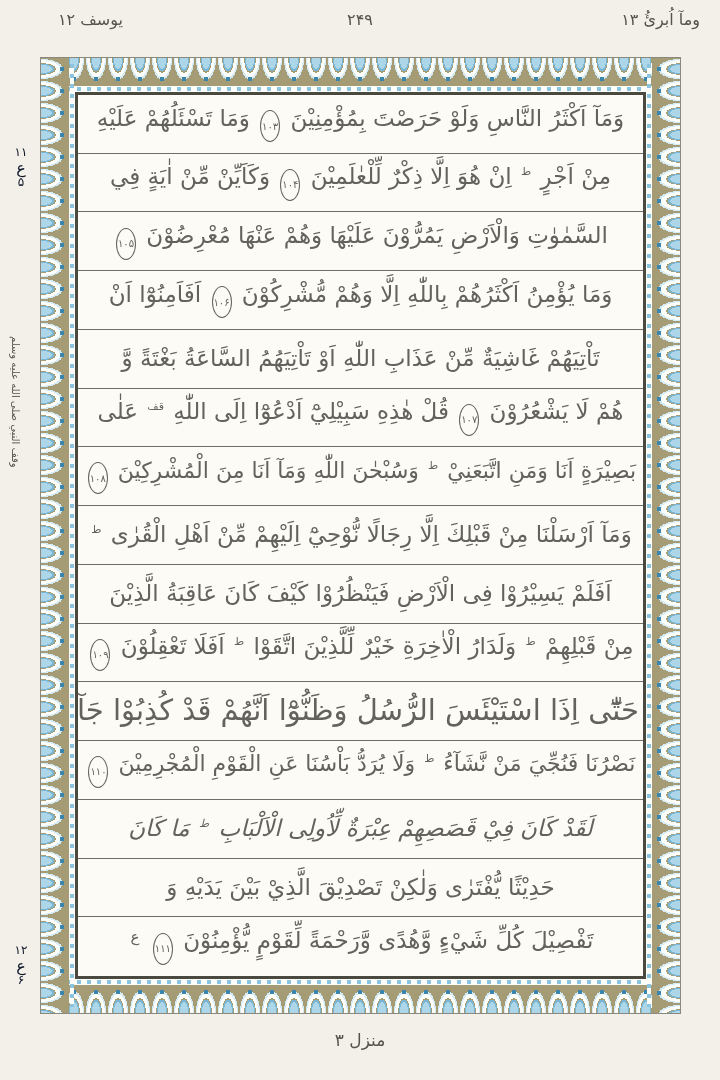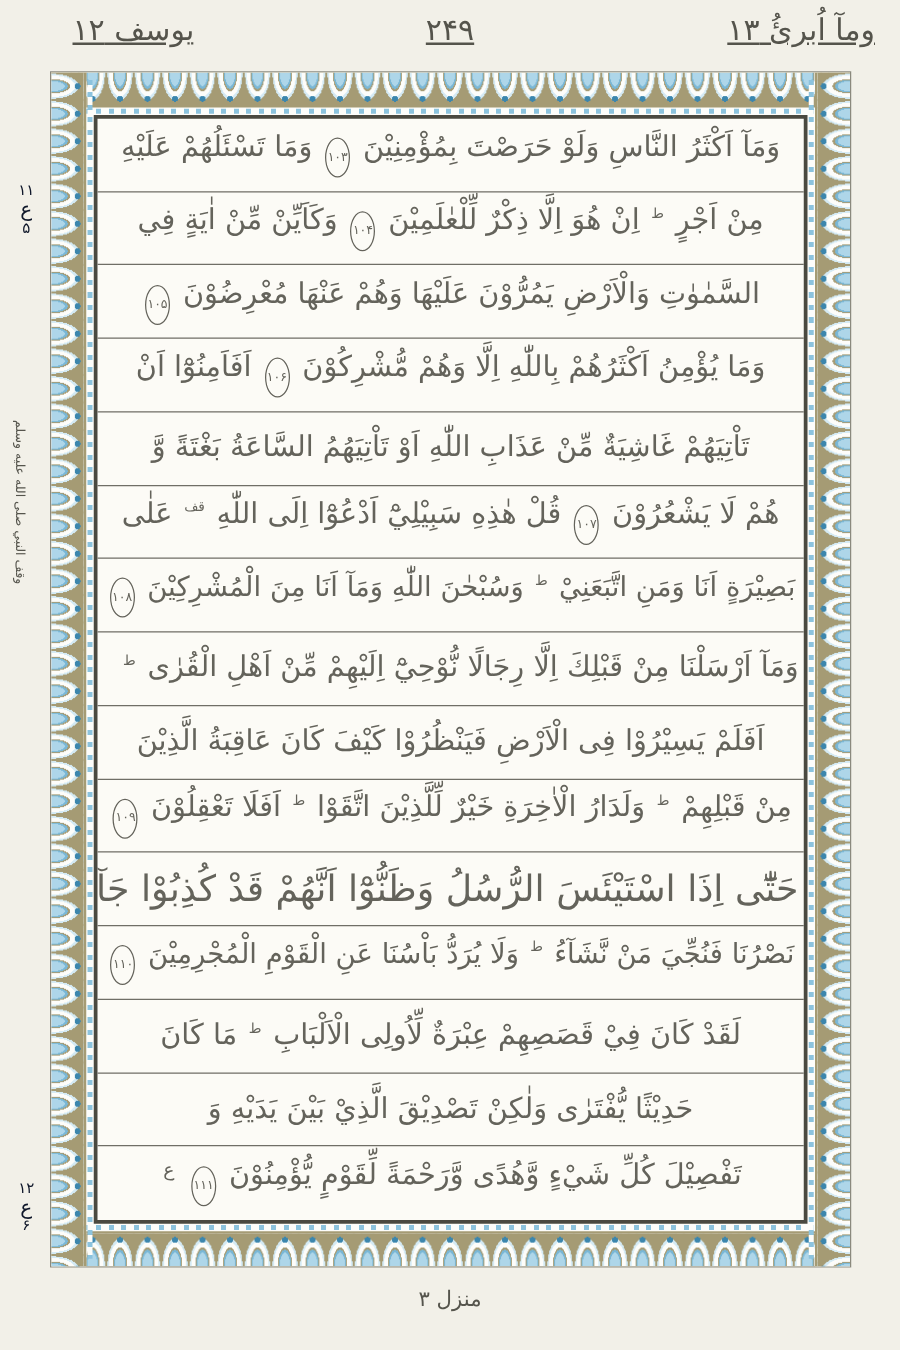--- a/index.html
+++ b/index.html
@@ -4,21 +4,21 @@
 <style>
   html,body{margin:0;padding:0;}
   body{
     width:720px;height:1080px;position:relative;overflow:hidden;
     background:#f2f0e8;
     font-family:"DejaVu Sans", sans-serif;
     color:#5d5c54;
   }
   
   .header{position:absolute;top:6px;left:0;right:0;height:42px;}
-  .hdr{position:absolute;top:4px;font-size:24px;color:#55544c;white-space:nowrap;text-decoration:underline;}
+  .hdr{position:absolute;top:4px;font-size:16px;color:#55544c;white-space:nowrap;}
   .hdr-juz{right:20px;}
   .hdr-page{left:50%;transform:translateX(-50%);letter-spacing:2px;}
   .hdr-surah{left:58px;}
   
   .frame{
     position:absolute;left:40px;top:57px;width:641px;height:957px;
     box-sizing:border-box;border:1px solid #8b897d;background:#fdfdfa;
   }
   .band{position:absolute;background-color:#fdfdfa;}
   .band-top,.band-bottom{left:0;right:0;height:26px;background-size:22px 26px;}
@@ -143,36 +143,36 @@
         <div class="line">
           <div class="line-text" style="font-size: 23px;"><span class="seg">تَاْتِيَهُمْ غَاشِيَةٌ مِّنْ عَذَابِ اللّٰهِ اَوْ تَاْتِيَهُمُ السَّاعَةُ بَغْتَةً وَّ</span></div>
         </div>
         <div class="line">
           <div class="line-text" style="font-size: 23px;"><span class="seg">هُمْ لَا يَشْعُرُوْنَ</span> <span class="ayah">۱۰۷</span> <span class="seg">قُلْ هٰذِهِ سَبِيْلِيْٓ اَدْعُوْٓا اِلَى اللّٰهِ</span> <span class="waqf">قف</span> <span class="seg">عَلٰى</span></div>
         </div>
         <div class="line">
           <div class="line-text" style="font-size: 22px;"><span class="seg">بَصِيْرَةٍ اَنَا وَمَنِ اتَّبَعَنِيْ</span> <span class="waqf">ط</span> <span class="seg">وَسُبْحٰنَ اللّٰهِ وَمَآ اَنَا مِنَ الْمُشْرِكِيْنَ</span> <span class="ayah">۱۰۸</span></div>
         </div>
         <div class="line">
-          <div class="line-text" style="font-size: 23px; text-align: right;"><span class="seg">وَمَآ اَرْسَلْنَا مِنْ قَبْلِكَ اِلَّا رِجَالًا نُّوْحِيْٓ اِلَيْهِمْ مِّنْ اَهْلِ الْقُرٰى</span> <span class="waqf">ط</span></div>
+          <div class="line-text" style="font-size: 23px;"><span class="seg">وَمَآ اَرْسَلْنَا مِنْ قَبْلِكَ اِلَّا رِجَالًا نُّوْحِيْٓ اِلَيْهِمْ مِّنْ اَهْلِ الْقُرٰى</span> <span class="waqf">ط</span></div>
         </div>
         <div class="line">
           <div class="line-text" style="font-size: 23px;"><span class="seg">اَفَلَمْ يَسِيْرُوْا فِى الْاَرْضِ فَيَنْظُرُوْا كَيْفَ كَانَ عَاقِبَةُ الَّذِيْنَ</span></div>
         </div>
         <div class="line">
           <div class="line-text" style="font-size: 23px;"><span class="seg">مِنْ قَبْلِهِمْ</span> <span class="waqf">ط</span> <span class="seg">وَلَدَارُ الْاٰخِرَةِ خَيْرٌ لِّلَّذِيْنَ اتَّقَوْا</span> <span class="waqf">ط</span> <span class="seg">اَفَلَا تَعْقِلُوْنَ</span> <span class="ayah">۱۰۹</span></div>
         </div>
         <div class="line">
           <div class="line-text" style="font-size: 29px;"><span class="seg">حَتّٰٓى اِذَا اسْتَيْئَسَ الرُّسُلُ وَظَنُّوْٓا اَنَّهُمْ قَدْ كُذِبُوْا جَآءَهُمْ</span></div>
         </div>
         <div class="line">
           <div class="line-text" style="font-size: 22px;"><span class="seg">نَصْرُنَا فَنُجِّيَ مَنْ نَّشَآءُ</span> <span class="waqf">ط</span> <span class="seg">وَلَا يُرَدُّ بَاْسُنَا عَنِ الْقَوْمِ الْمُجْرِمِيْنَ</span> <span class="ayah">۱۱۰</span></div>
         </div>
         <div class="line">
-          <div class="line-text" style="font-size: 23px;"><span class="seg">لَقَدْ كَانَ فِيْ قَصَصِهِمْ عِبْرَةٌ لِّاُولِى الْاَلْبَابِ</span> <span class="waqf">ط</span> <span class="seg">مَا كَانَ</span></div>
+          <div class="line-text" style="font-size: 23px; font-style: italic;"><span class="seg">لَقَدْ كَانَ فِيْ قَصَصِهِمْ عِبْرَةٌ لِّاُولِى الْاَلْبَابِ</span> <span class="waqf">ط</span> <span class="seg">مَا كَانَ</span></div>
         </div>
         <div class="line">
           <div class="line-text" style="font-size: 23px;"><span class="seg">حَدِيْثًا يُّفْتَرٰى وَلٰكِنْ تَصْدِيْقَ الَّذِيْ بَيْنَ يَدَيْهِ وَ</span></div>
         </div>
         <div class="line">
           <div class="line-text" style="font-size: 23px;"><span class="seg">تَفْصِيْلَ كُلِّ شَيْءٍ وَّهُدًى وَّرَحْمَةً لِّقَوْمٍ يُّؤْمِنُوْنَ</span> <span class="ayah">۱۱۱</span> <span class="rukuend">ع</span></div>
         </div>
       </div>
   </div>
 </div>

